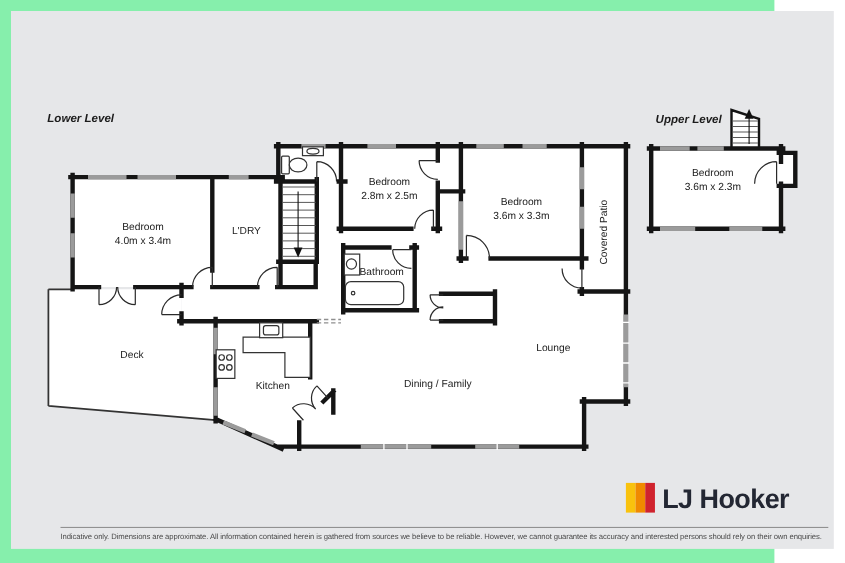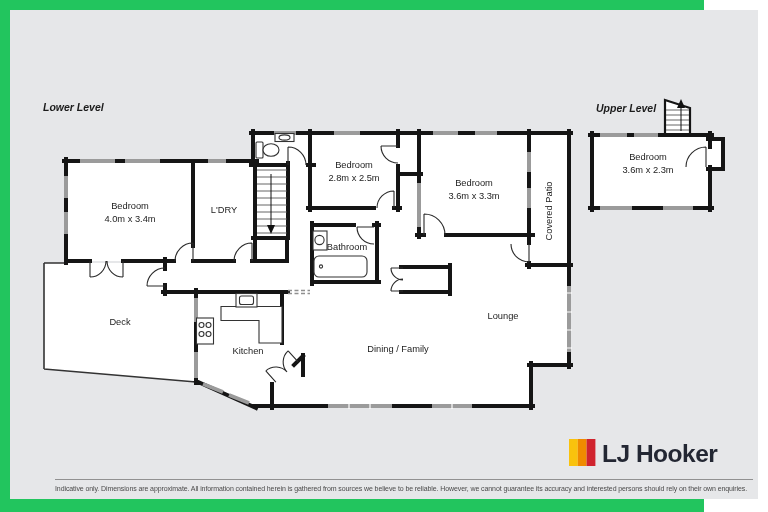--- a/index.html
+++ b/index.html
@@ -1,17 +1,17 @@
 <!DOCTYPE html>
 <html><head>
 <meta charset="utf-8">
 <style>
   html,body{margin:0;padding:0;background:#ffffff;}
   body{width:768px;height:512px;overflow:hidden;font-family:"Liberation Sans",sans-serif;}
-  #stage{position:relative;width:704px;height:512px;background:#22c55e;}
+  #stage{position:relative;width:704px;height:512px;background:#86efac;}
   svg{position:absolute;left:0;top:0;}
   .room-label{font-family:"Liberation Sans",sans-serif;font-size:9.3px;fill:#1c1c1c;text-anchor:middle;}
   .level-label{font-family:"Liberation Sans",sans-serif;font-size:10.5px;font-weight:bold;font-style:italic;fill:#1c1c1c;text-anchor:start;}
   .wall{stroke:#151515;stroke-width:4;fill:none;stroke-linecap:square;}
   .wall-thin{stroke:#333;stroke-width:1.6;fill:none;}
   .win{stroke:#9b9b9b;stroke-width:4;fill:none;}
   .wtick{stroke:#ffffff;stroke-width:1.2;fill:none;}
   .door{stroke:#2a2a2a;stroke-width:1.1;fill:none;}
   .fixture{stroke:#333;stroke-width:1.1;fill:#ffffff;}
   .tread{stroke:#555;stroke-width:0.9;}

